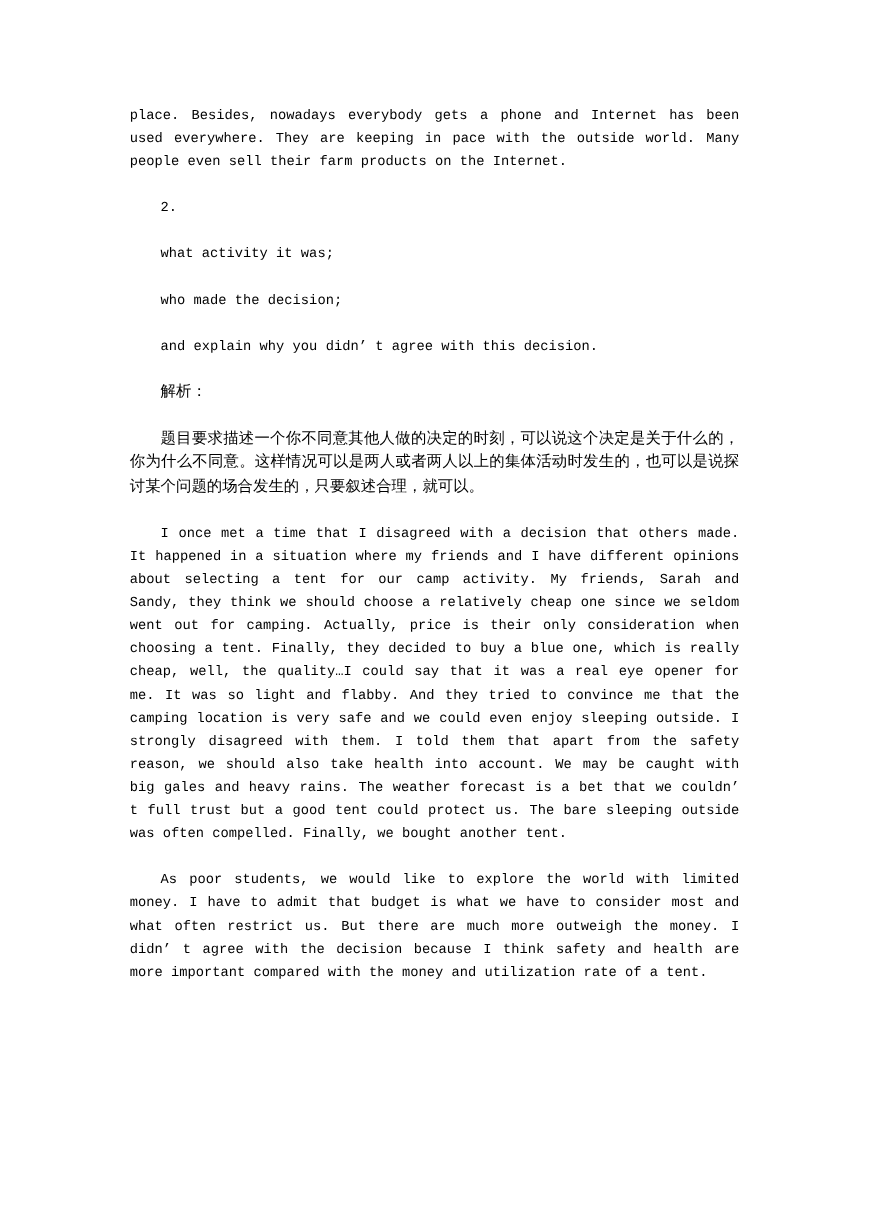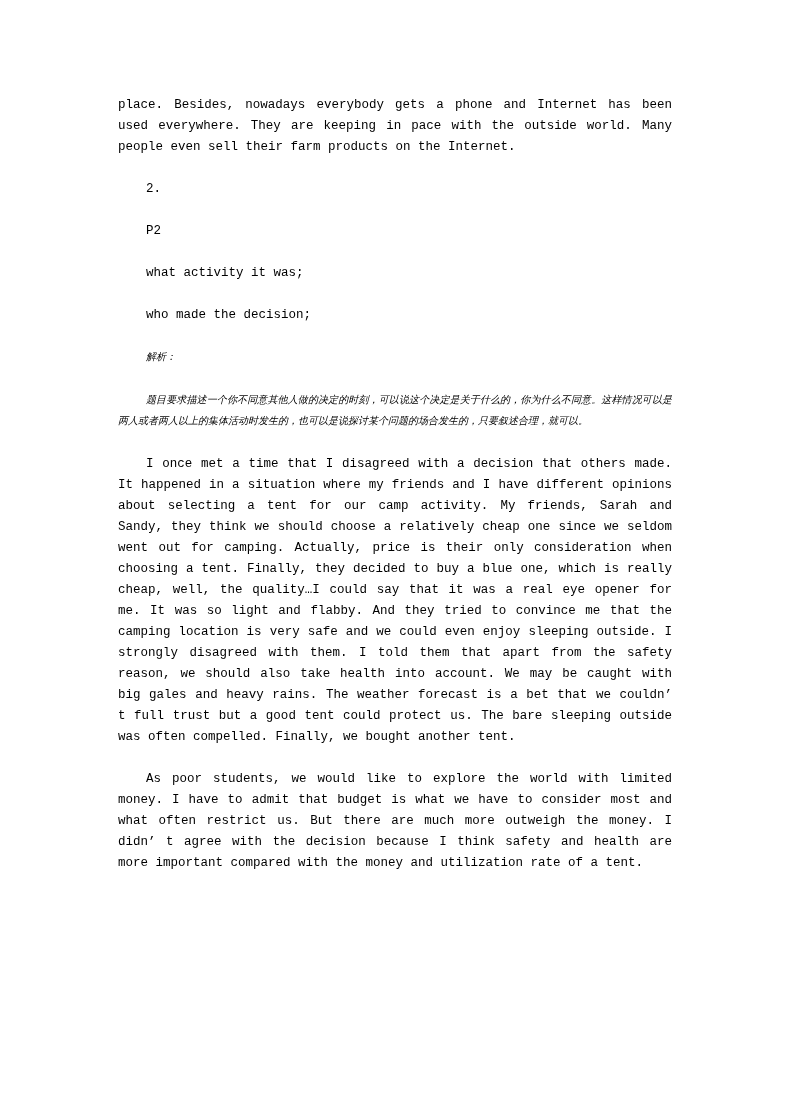--- a/index.html
+++ b/index.html
@@ -27,43 +27,42 @@
     line-height: 21px;
     text-align: justify;
     text-justify: inter-word;
     word-spacing: normal;
     white-space: normal;
   }
   .para.indent {
     text-indent: 28px;
   }
   .para.cjk {
-    font-size: 10px;
+    font-size: 14px;
     line-height: 21.5px;
     text-indent: 28px;
     letter-spacing: 0;
-    font-style: italic;
   }
 </style>
 </head>
 <body>
 
 <div class="page">
   <p class="para">place. Besides, nowadays everybody gets a phone and Internet has been used everywhere. They are keeping in pace with the outside world. Many people even sell their farm products on the Internet.</p>
 
   <p class="para indent">2.</p>
 
-  <p class="para indent">P2</p>
 
 
   <p class="para indent">what activity it was;</p>
 
   <p class="para indent">who made the decision;</p>
 
 
+  <p class="para indent">and explain why you didn’ t agree with this decision.</p>
 
   <p class="para cjk">解析：</p>
 
   <p class="para cjk">题目要求描述一个你不同意其他人做的决定的时刻，可以说这个决定是关于什么的，你为什么不同意。这样情况可以是两人或者两人以上的集体活动时发生的，也可以是说探讨某个问题的场合发生的，只要叙述合理，就可以。</p>
 
   <p class="para indent">I once met a time that I disagreed with a decision that others made. It happened in a situation where my friends and I have different opinions about selecting a tent for our camp activity. My friends, Sarah and Sandy, they think we should choose a relatively cheap one since we seldom went out for camping. Actually, price is their only consideration when choosing a tent. Finally, they decided to buy a blue one, which is really cheap, well, the quality…I could say that it was a real eye opener for me. It was so light and flabby. And they tried to convince me that the camping location is very safe and we could even enjoy sleeping outside. I strongly disagreed with them. I told them that apart from the safety reason, we should also take health into account. We may be caught with big gales and heavy rains. The weather forecast is a bet that we couldn’ t full trust but a good tent could protect us. The bare sleeping outside was often compelled. Finally, we bought another tent.</p>
 
   <p class="para indent">As poor students, we would like to explore the world with limited money. I have to admit that budget is what we have to consider most and what often restrict us. But there are much more outweigh the money. I didn’ t agree with the decision because I think safety and health are more important compared with the money and utilization rate of a tent.</p>
 </div>
 

